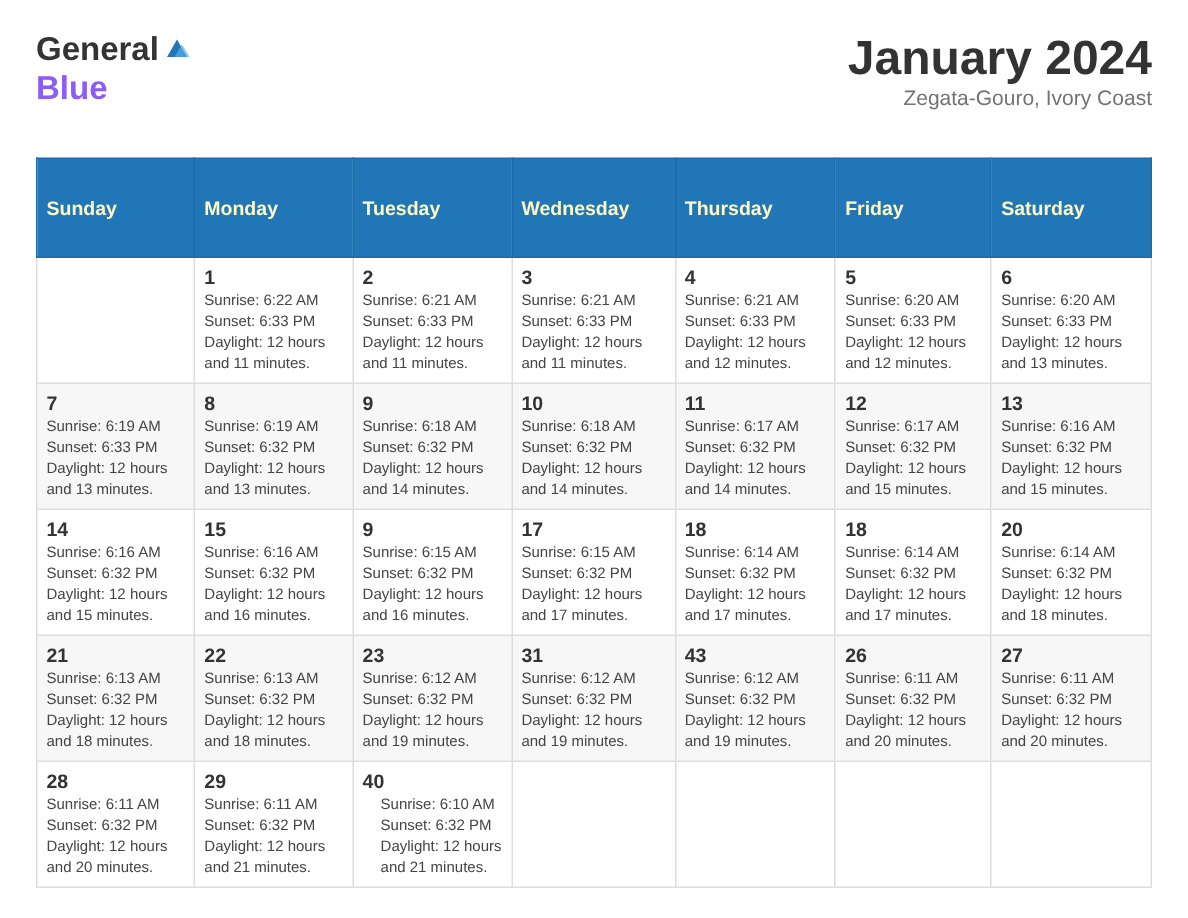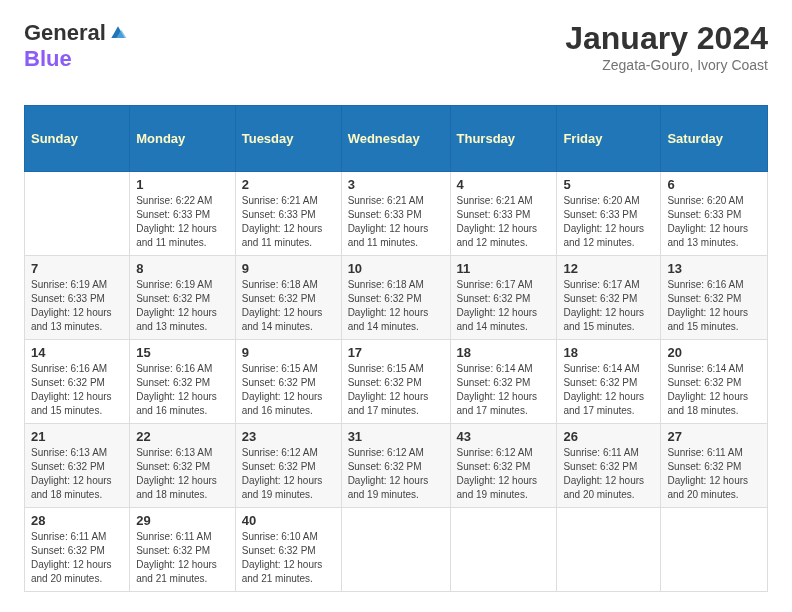--- a/index.html
+++ b/index.html
@@ -336,21 +336,21 @@
         </td>
         <td>
           <span class="day-number">29</span>
           <div class="day-info" style="white-space: pre-line;">Sunrise: 6:11 AM
 Sunset: 6:32 PM
 Daylight: 12 hours
 and 21 minutes.</div>
         </td>
         <td>
           <span class="day-number">40</span>
-          <div class="day-info" style="white-space: pre-line;">Sunrise: 6:10 AM
+          <div class="day-info" style="white-space: pre-line; margin-left: 12px;">Sunrise: 6:10 AM
 Sunset: 6:32 PM
 Daylight: 12 hours
 and 21 minutes.</div>
         </td>
         <td class="empty-cell"></td>
         <td class="empty-cell"></td>
         <td class="empty-cell"></td>
         <td class="empty-cell"></td>
       </tr>
     </tbody>

